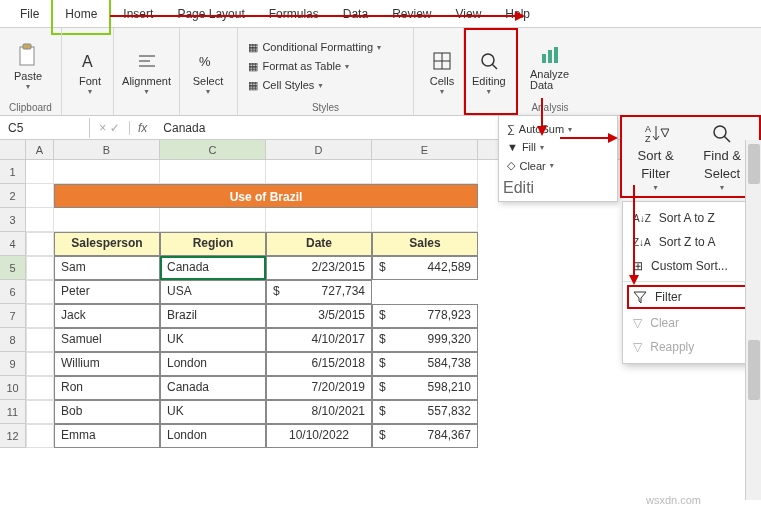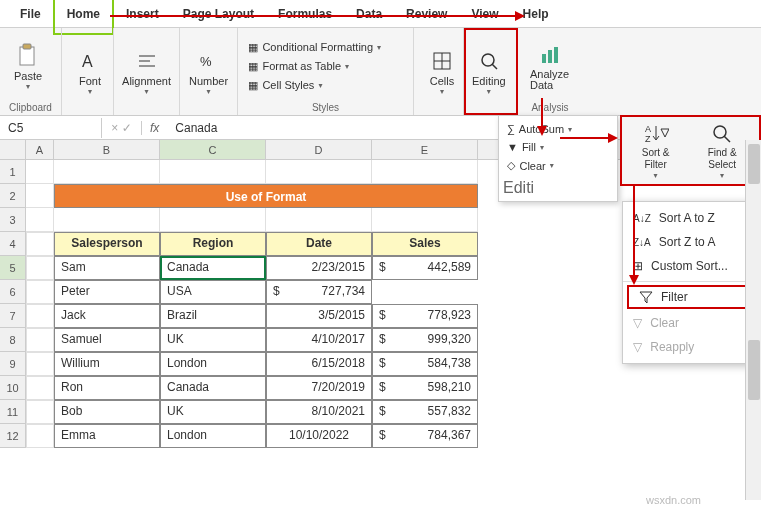--- a/index.html
+++ b/index.html
@@ -1,38 +1,38 @@
 <!DOCTYPE html>
 <html><head>
 <meta charset="utf-8">
 <style>
 * { margin: 0; padding: 0; box-sizing: border-box; font-family: 'Segoe UI', Arial, sans-serif; }
 body { background: #fff; font-size: 12px; color: #333; width: 761px; height: 512px; overflow: hidden; position: relative; }
 
 
 .tabs { display: flex; background: #fff; border-bottom: 1px solid #d0d0d0; height: 28px; align-items: center; padding-left: 8px; }
-.tab { padding: 6px 12px; cursor: pointer; font-size: 12px; color: #333; font-weight: bold; }
+.tab { padding: 6px 12px; cursor: pointer; font-size: 12px; color: #333; }
 .tab.active { border: 2px solid #84cc16; padding: 12px 12px; }
 
 
 .ribbon { display: flex; background: #f5f5f5; border-bottom: 1px solid #ccc; height: 88px; }
 .ribbon-group { display: flex; flex-direction: column; border-right: 1px solid #d8d8d8; padding: 4px 6px 2px; }
 .ribbon-group-content { flex: 1; display: flex; align-items: center; gap: 4px; }
 .ribbon-group-label { font-size: 10px; color: #666; text-align: center; padding-top: 2px; }
 .ribbon-btn { display: flex; flex-direction: column; align-items: center; padding: 2px 6px; cursor: pointer; min-width: 44px; }
 .ribbon-btn .ico { width: 24px; height: 28px; display: flex; align-items: center; justify-content: center; }
 .ribbon-btn .lbl { font-size: 11px; color: #333; }
 .ribbon-small-list { display: flex; flex-direction: column; gap: 2px; }
 .ribbon-small-item { font-size: 11px; padding: 2px 4px; cursor: pointer; display: flex; align-items: center; gap: 4px; }
 .editing-wrap { border: 2px solid #c00; padding: 0; }
 .chev { font-size: 8px; color: #666; }
 
 
 .formula-bar { display: flex; align-items: center; height: 24px; border-bottom: 1px solid #ccc; }
-.namebox { width: 102px; border-right: 1px solid #ccc; padding: 3px 8px; font-size: 12px; }
+.namebox { width: 90px; border-right: 1px solid #ccc; padding: 3px 8px; font-size: 12px; }
 .fx { padding: 3px 8px; color: #666; font-style: italic; }
 .formula-input { flex: 1; padding: 3px 8px; font-size: 12px; }
 
 
 .grid-area { position: relative; }
 .col-headers { display: flex; height: 20px; background: #f0f0f0; border-bottom: 1px solid #ccc; }
 .corner { width: 26px; border-right: 1px solid #ccc; background: #f0f0f0; }
 .col-h { border-right: 1px solid #ccc; text-align: center; font-size: 11px; color: #555; line-height: 20px; }
 .col-h.active { background: #d8e8d0; }
 .col-A { width: 28px; }
@@ -55,26 +55,26 @@
 
 
 .edit-panel { position: absolute; top: 115px; left: 498px; width: 120px; background: #fff; border: 1px solid #ccc; box-shadow: 2px 2px 6px rgba(0,0,0,0.2); padding: 4px; }
 .edit-panel-item { font-size: 11px; padding: 3px 4px; display: flex; align-items: center; gap: 4px; cursor: pointer; }
 .edit-panel-label { font-size: 16px; color: #666; text-align: left; padding-top: 4px; }
 
 
 .sf-buttons { position: absolute; top: 115px; left: 620px; display: flex; border: 2px solid #c00; background: #f5f5f5; padding: 2px; }
 .sf-btn { display: flex; flex-direction: column; align-items: center; padding: 2px 6px; cursor: pointer; }
 .sf-btn .ico { width: 26px; height: 26px; }
-.sf-btn .lbl { font-size: 10px; text-align: center; line-height: 12px; }
+.sf-btn .lbl { font-size: 13px; text-align: center; line-height: 18px; }
 
 .sort-menu { position: absolute; top: 201px; left: 622px; width: 130px; background: #fff; border: 1px solid #ccc; box-shadow: 2px 2px 8px rgba(0,0,0,0.25); padding: 4px 0; }
 .sort-menu-item { font-size: 12px; padding: 5px 10px; display: flex; align-items: center; gap: 8px; cursor: pointer; }
 .sort-menu-item.disabled { color: #aaa; }
-.sort-menu-item.boxed { border: 2px solid #c00; margin: 2px 4px; padding: 3px 10px; }
+.sort-menu-item.boxed { border: 2px solid #c00; margin: 2px 4px; padding: 3px 4px; }
 .sort-menu hr { border: none; border-top: 1px solid #ddd; margin: 3px 0; }
 
 
 .arrow { position: absolute; pointer-events: none; }
 
 
 .vscroll { position: absolute; right: 0; top: 140px; width: 16px; height: 360px; background: #f0f0f0; border-left: 1px solid #ccc; }
 .vthumb { position: absolute; left: 2px; width: 12px; background: #c8c8c8; border-radius: 2px; }
 
 svg { display: block; }
@@ -144,21 +144,21 @@
   </div>
 
   <div class="ribbon-group" style="width:58px">
     <div class="ribbon-group-content">
       <div class="ribbon-btn">
         <span class="ico">
             <svg width="22" height="22">
               <text x="2" y="16" font-size="13" fill="#333">%</text>
             </svg>
           </span>
-        <span class="lbl">Number</span>
+        <span class="lbl">Select</span>
         <span class="chev">▾</span>
       </div>
     </div>
     <div class="ribbon-group-label"></div>
   </div>
 
   <div class="ribbon-group" style="width:176px">
     <div class="ribbon-group-content">
       <div class="ribbon-small-list">
         <div class="ribbon-small-item">
@@ -252,21 +252,21 @@
     <div class="cell col-A"></div>
     <div class="cell col-B"></div>
     <div class="cell col-C"></div>
     <div class="cell col-D"></div>
     <div class="cell col-E"></div>
   </div>
 
   <div class="row title-row">
     <div class="row-h">2</div>
     <div class="cell col-A"></div>
-    <div class="cell cell-merged">Use of Format</div>
+    <div class="cell cell-merged">Use of Brazil</div>
   </div>
 
   <div class="row">
     <div class="row-h">3</div>
     <div class="cell col-A"></div>
     <div class="cell col-B"></div>
     <div class="cell col-C"></div>
     <div class="cell col-D"></div>
     <div class="cell col-E"></div>
   </div>

